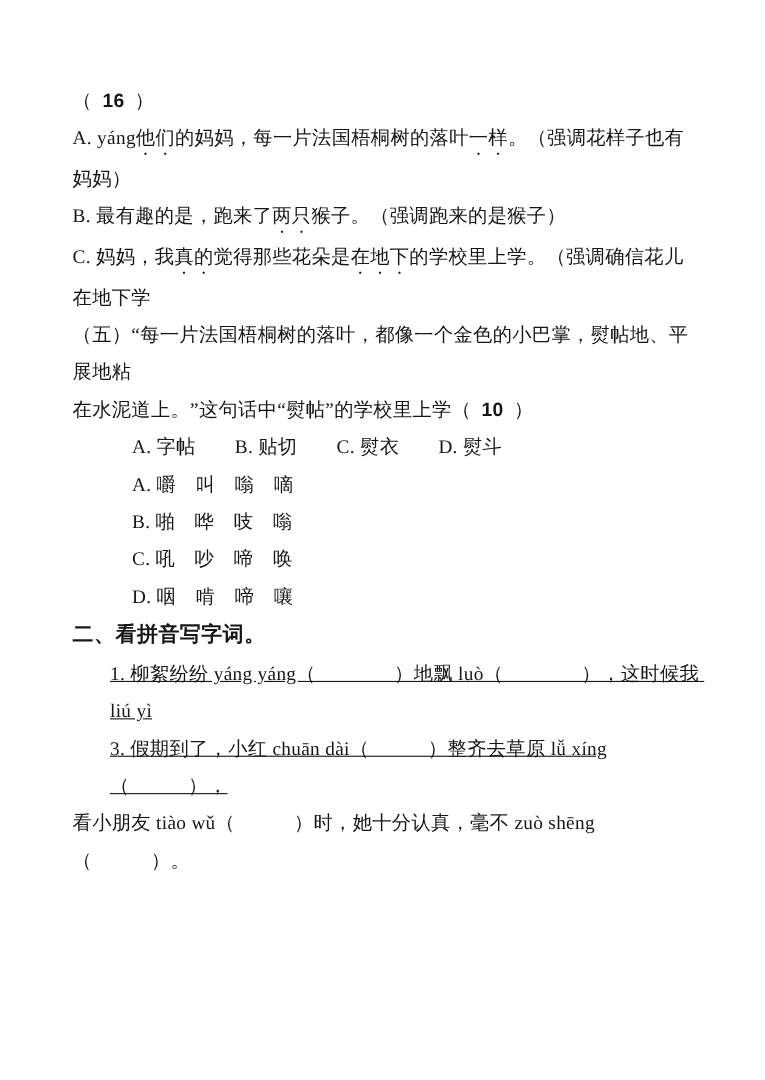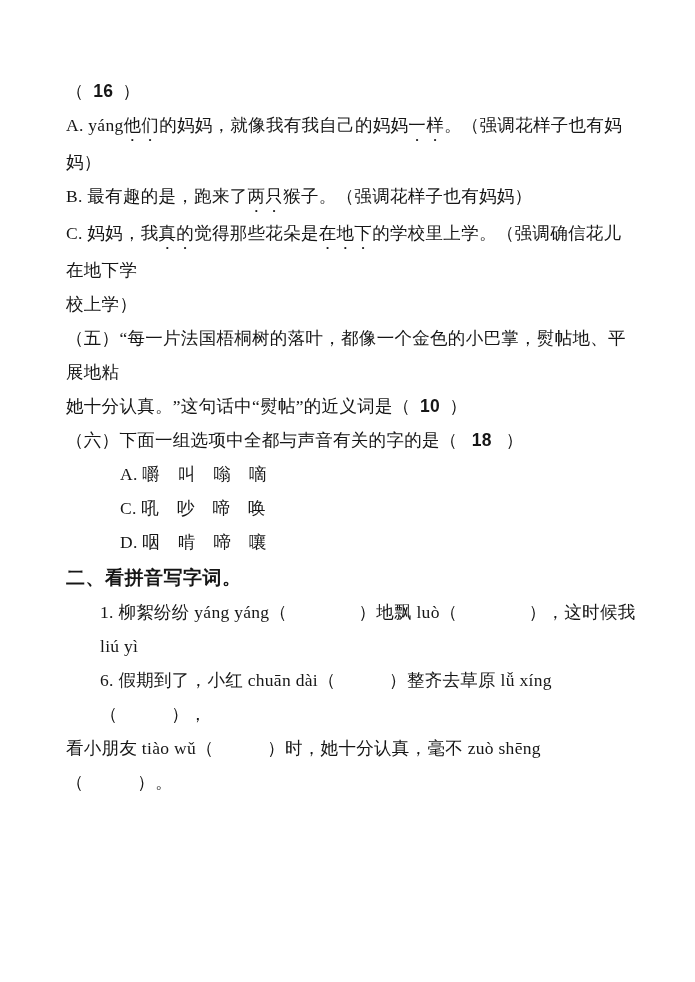--- a/index.html
+++ b/index.html
@@ -26,45 +26,45 @@
     white-space: pre-wrap;
     letter-spacing: 0.3px;
   }
   .line.heading {
     font-family: Liberation Serif, serif;
     font-weight: bold;
     font-size: 19px;
     letter-spacing: 0.5px;
     margin-top: 2px;
   }
-  .indent1 { padding-left: 34px; }
+  .indent1 { padding-left: 34px; text-decoration: underline; }
   .indent2 { padding-left: 54px; }
   .em {
     -webkit-text-emphasis: filled dot;
     -webkit-text-emphasis-position: under right;
     text-emphasis: filled dot;
     text-emphasis-position: under right;
   }
   .bnum {
     font-weight: bold;
     font-family: "Liberation Sans", "DejaVu Sans", sans-serif;
   }
 </style>
 </head>
 <body>
 
 <div class="page">
     <p class="line"><span class="">（  </span><span class="bnum">16</span><span class="">  ）</span></p>
-    <p class="line"><span class="">A. yáng</span><span class="em">他们</span><span class="">的妈妈，就像我有我自己的妈妈</span><span class="em">一样</span><span class="">。（强调花样子也有妈妈）</span></p>
-    <p class="line"><span class="">B. 最有趣的是，跑来了</span><span class="em">两只</span><span class="">猴子。（强调花样子也有妈妈）</span></p>
+    <p class="line"><span class="">A. yáng</span><span class="em">他们</span><span class="">的妈妈，每一片法国梧桐树的落叶</span><span class="em">一样</span><span class="">。（强调花样子也有妈妈）</span></p>
+    <p class="line"><span class="">B. 最有趣的是，跑来了</span><span class="em">两只</span><span class="">猴子。（强调跑来的是猴子）</span></p>
     <p class="line"><span class="">C. 妈妈，我</span><span class="em">真的</span><span class="">觉得那些花朵是</span><span class="em">在地下</span><span class="">的学校里上学。（强调确信花儿在地下学</span></p>
-    <p class="line"><span class="">校上学）</span></p>
     <p class="line"><span class="">（五）“每一片法国梧桐树的落叶，都像一个金色的小巴掌，熨帖地、平展地粘</span></p>
-    <p class="line"><span class="">她十分认真。”这句话中“熨帖”的近义词是（  </span><span class="bnum">10</span><span class="">  ）</span></p>
-    <p class="line"><span class="">（六）下面一组选项中全都与声音有关的字的是（   </span><span class="bnum">18</span><span class="">   ）</span></p>
+    <p class="line"><span class="">在水泥道上。”这句话中“熨帖”的学校里上学（  </span><span class="bnum">10</span><span class="">  ）</span></p>
+    <p class="line indent2"><span class="">A. 字帖　　B. 贴切　　C. 熨衣　　D. 熨斗</span></p>
     <p class="line indent2"><span class="">A. 嚼　叫　嗡　嘀</span></p>
+    <p class="line indent2"><span class="">B. 啪　哗　吱　嗡</span></p>
     <p class="line indent2"><span class="">C. 吼　吵　啼　唤</span></p>
     <p class="line indent2"><span class="">D. 咽　啃　啼　嚷</span></p>
     <p class="line heading"><span class="">二、看拼音写字词。</span></p>
     <p class="line indent1"><span class="">1. 柳絮纷纷 yáng yáng（　　　　）地飘 luò（　　　　），这时候我 liú yì</span></p>
-    <p class="line indent1"><span class="">6. 假期到了，小红 chuān dài（　　　）整齐去草原 lǚ xíng（　　　），</span></p>
+    <p class="line indent1"><span class="">3. 假期到了，小红 chuān dài（　　　）整齐去草原 lǚ xíng（　　　），</span></p>
     <p class="line"><span class="">看小朋友 tiào wǔ（　　　）时，她十分认真，毫不 zuò shēng（　　　）。</span></p>
   </div>
 
 </body></html>

